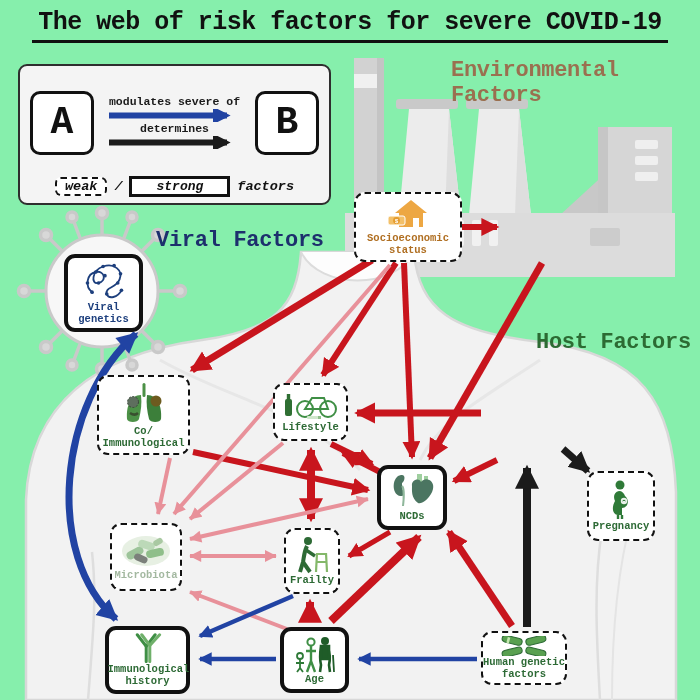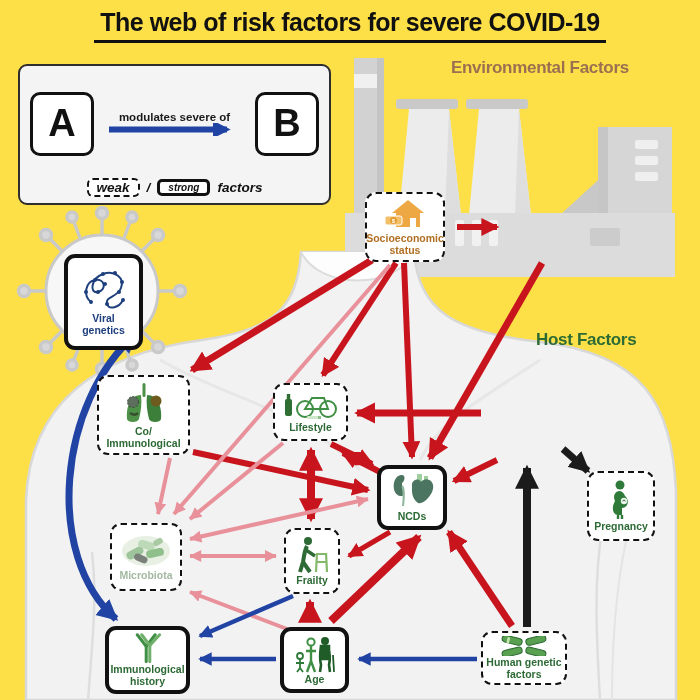--- a/index.html
+++ b/index.html
@@ -1,41 +1,41 @@
 <!DOCTYPE html>
 <html><head>
 <meta charset="utf-8">
 <style>
   html,body{margin:0;padding:0;background:#fff;}
-  #canvas{position:relative;width:700px;height:700px;background:#fde047;overflow:hidden;
-          font-family:Liberation Sans, sans-serif;}
+  #canvas{position:relative;width:700px;height:700px;background:#86efac;overflow:hidden;
+          font-family:Liberation Mono, monospace;}
   svg{display:block;}
   .abs{position:absolute;}
   
   #title{position:absolute;top:8px;left:0;width:700px;text-align:center;}
   #title span{display:inline-block;font-size:25px;font-weight:bold;color:#111;
               border-bottom:3px solid #111;padding:0 6px 3px 6px;letter-spacing:-0.5px;}
   
   #legend{position:absolute;left:18px;top:64px;width:313px;height:141px;background:#f4f4f4;
           border:2px solid #2e2e2e;border-radius:9px;box-sizing:border-box;
           display:flex;flex-direction:column;padding:6px 10px 4px 10px;}
   #legend-top{display:flex;flex:1;align-items:center;justify-content:space-between;}
   .legend-node{width:58px;height:58px;background:#fff;border:3px solid #111;border-radius:10px;
                display:flex;align-items:center;justify-content:center;font-size:38px;font-weight:bold;color:#111;}
   #legend-mid{display:flex;flex-direction:column;justify-content:center;gap:1px;width:150px;}
   .legend-row{display:flex;flex-direction:column;align-items:center;}
   .legend-row .lbl{font-size:11.5px;font-weight:bold;color:#1a1a1a;line-height:1.1;}
   #legend-bottom{display:flex;align-items:center;justify-content:center;gap:7px;padding:3px 0 2px 0;}
   .weak-box{border:2px dashed #111;border-radius:6px;padding:0 8px;font-size:13.5px;
             font-style:italic;font-weight:bold;color:#111;background:#fff;}
-  .strong-box{border:3.5px solid #111;border-radius:5px;padding:0 8px;font-size:10px;
+  .strong-box{border:3.5px solid #111;border-radius:0;padding:0 24px;font-size:13px;
             font-style:italic;font-weight:bold;color:#111;background:#fff;}
   .factors-lbl, .slash{font-size:13.5px;font-style:italic;font-weight:bold;color:#111;}
   
-  .section-label{position:absolute;font-weight:bold;font-size:17px;letter-spacing:-0.3px;}
+  .section-label{position:absolute;font-weight:bold;font-size:22px;letter-spacing:-0.3px;}
   #env-label{left:451px;top:58px;color:#9a7050;}
   #viral-label{left:156px;top:228px;color:#1d2f6d;}
   #host-label{left:536px;top:330px;color:#2c6b33;}
   
   .node{position:absolute;background:#fff;border-radius:11px;box-sizing:border-box;
         display:flex;flex-direction:column;align-items:center;justify-content:center;
         padding:3px 2px;z-index:5;}
   .node.weak{border:2.2px dashed #111;}
   .node.strong{border:4.5px solid #111;}
   .nlabel{font-size:10.5px;font-weight:bold;text-align:center;line-height:1.08;margin-top:1px;}
@@ -193,47 +193,59 @@
           <div class="lbl">modulates severe of</div>
           <svg width="140" height="13">
             <defs>
                 <marker id="lgB" markerWidth="3.2" markerHeight="3.2" refX="2.4" refY="1.5" orient="auto">
                   <path d="M0,0 L3,1.5 L0,3 Z" fill="#2143a3"></path>
                 </marker>
               </defs>
             <line x1="4" y1="6.5" x2="122" y2="6.5" stroke="#2143a3" stroke-width="6" marker-end="url(#lgB)"></line>
           </svg>
         </div>
+        <div class="legend-row">
+          <div class="lbl">determines</div>
+          <svg width="140" height="13">
+            <defs>
+                <marker id="lgK" markerWidth="3.2" markerHeight="3.2" refX="2.4" refY="1.5" orient="auto">
+                  <path d="M0,0 L3,1.5 L0,3 Z" fill="#1b1b1b"></path>
+                </marker>
+              </defs>
+            <line x1="4" y1="6.5" x2="122" y2="6.5" stroke="#1b1b1b" stroke-width="6" marker-end="url(#lgK)"></line>
+          </svg>
+        </div>
       </div>
       <div class="legend-node">B</div>
     </div>
     <div id="legend-bottom">
       <span class="weak-box">weak</span>
       <span class="slash">/</span>
       <span class="strong-box">strong</span>
       <span class="factors-lbl">factors</span>
     </div>
   </div>
 
   <div id="env-label" class="section-label">Environmental Factors</div>
+  <div id="viral-label" class="section-label">Viral Factors</div>
   <div id="host-label" class="section-label">Host Factors</div>
 
-  <div class="node weak" style="left:365px;top:192px;width:80px;height:70px">
+  <div class="node weak" style="left:354px;top:192px;width:108px;height:70px">
     <svg width="44" height="34" viewBox="0 0 44 34">
       <path d="M25 2 L41 15 H37 V29 H13 V15 H9 Z" fill="#eda743"></path>
       <rect x="27" y="20" width="6" height="9" fill="#fff"></rect>
       <rect x="2" y="18" width="17" height="9" rx="2" fill="#f3c069" stroke="#fff" stroke-width="1"></rect>
       <circle cx="10.5" cy="22.5" r="3.4" fill="#e49b2e"></circle>
       <text x="10.5" y="25" font-size="6" font-weight="bold" fill="#fff" text-anchor="middle">$</text>
     </svg>
     <div class="nlabel env-text">Socioeconomic status</div>
   </div>
 
 
-  <div class="node strong" style="left:64px;top:254px;width:79px;height:96px">
+  <div class="node strong" style="left:64px;top:254px;width:79px;height:78px">
     <svg width="50" height="44" viewBox="0 0 50 44">
       <path d="M12 34 C4 28 6 14 16 12 C26 10 28 22 19 24 C10 26 12 10 24 6 C36 2 46 10 42 20 C38 30 26 28 28 36 C30 42 40 40 44 32" fill="none" stroke="#1d3f7d" stroke-width="2"></path>
       <g fill="#1d3f7d">
         <circle cx="12" cy="34" r="2"></circle>
           <circle cx="7" cy="24" r="2"></circle>
           <circle cx="16" cy="12" r="2"></circle>
         <circle cx="26" cy="16" r="2"></circle>
           <circle cx="19" cy="24" r="2"></circle>
           <circle cx="24" cy="6" r="2"></circle>
         <circle cx="36" cy="5" r="2"></circle>

